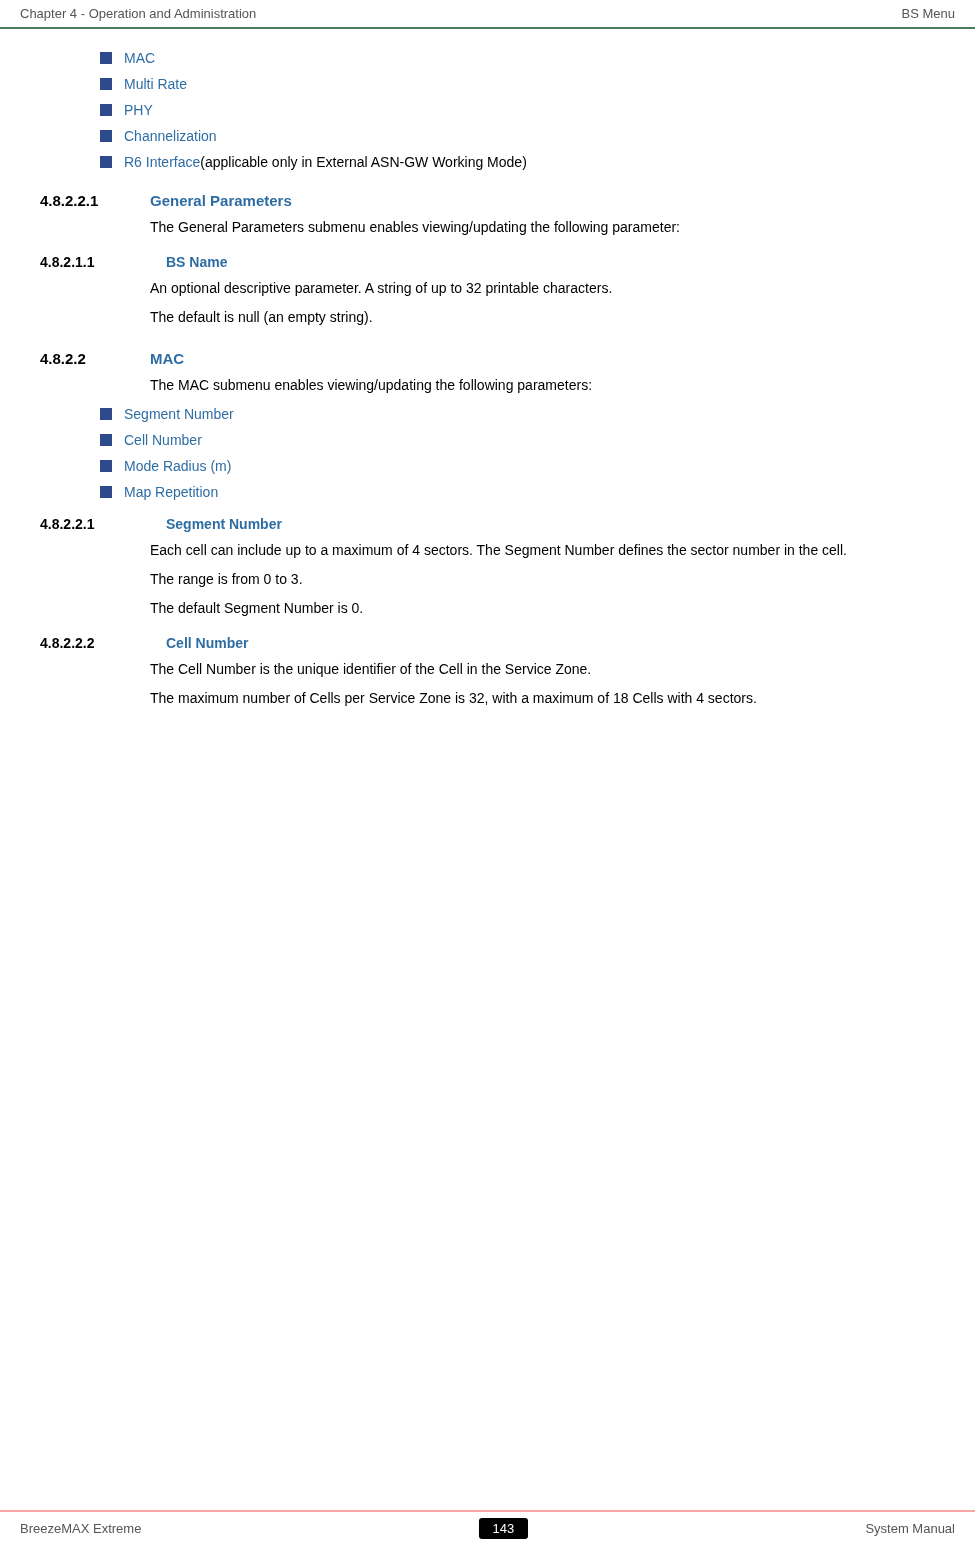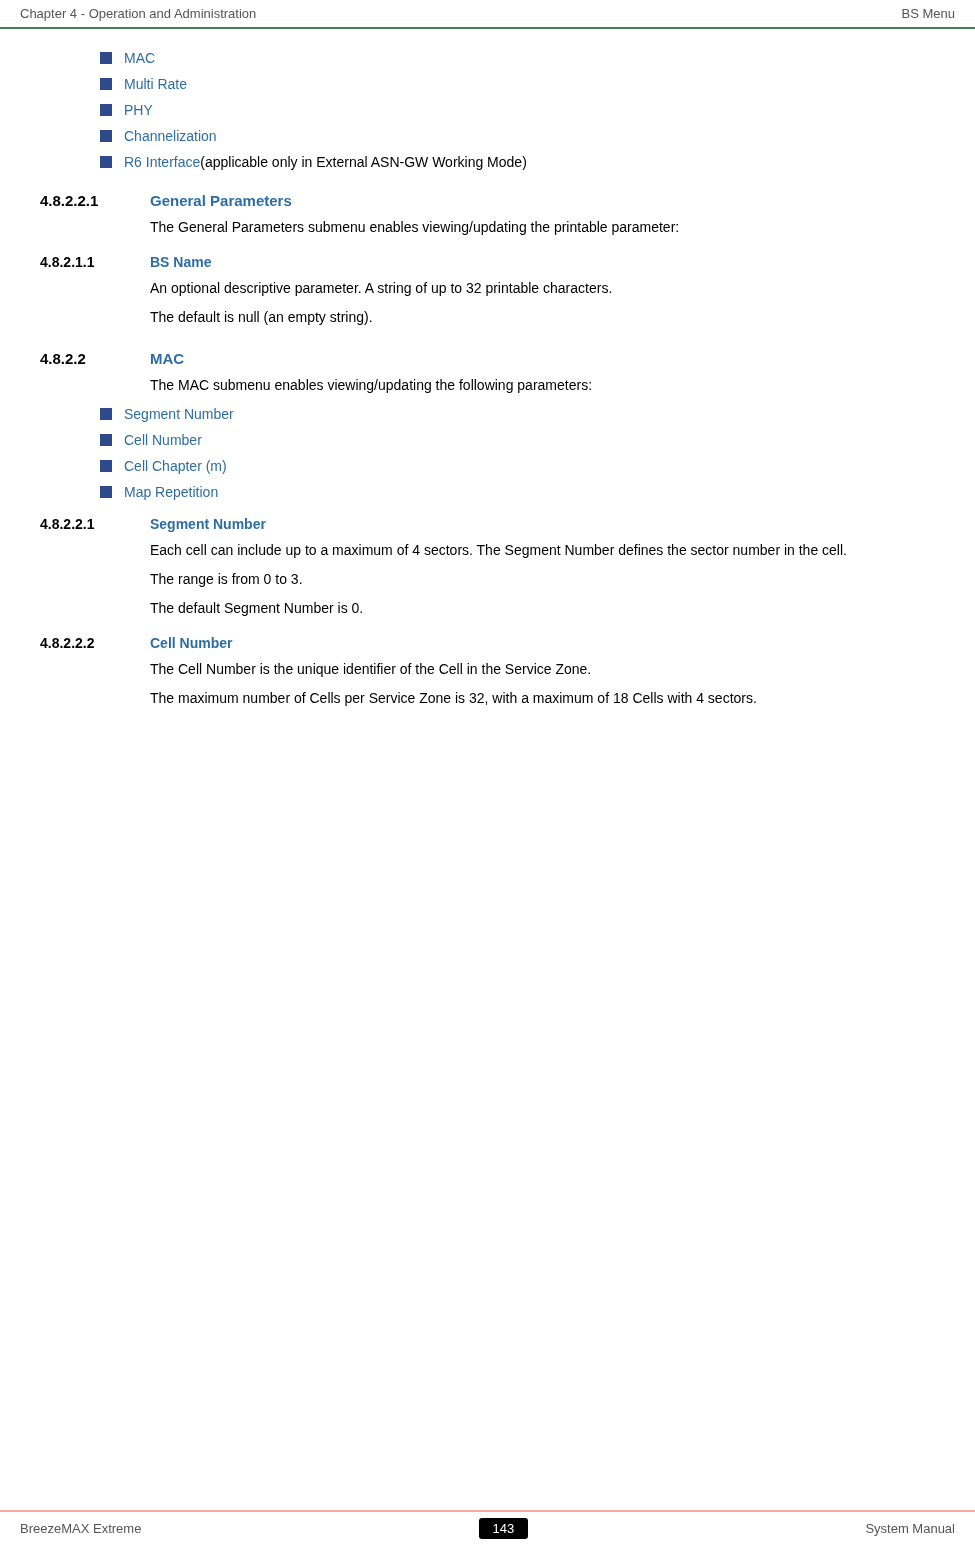--- a/index.html
+++ b/index.html
@@ -108,20 +108,21 @@
       font-weight: bold;
       color: #2e6da4;
     }
 
     
     .subsection-heading {
       display: flex;
       align-items: baseline;
       margin-top: 16px;
       margin-bottom: 4px;
+      gap: 16px;
     }
     .subsection-num {
       font-size: 14px;
       font-weight: bold;
       color: #000;
       min-width: 110px;
     }
     .subsection-title {
       font-size: 14px;
       font-weight: bold;
@@ -168,21 +169,21 @@
         <a class="bullet-link" href="#">R6 Interface</a>
         <span class="bullet-text"> (applicable only in External ASN-GW Working Mode)</span>
       </div>
     </div>
 
   <div id="sections-container">
       <div class="section-heading">
         <span class="section-num">4.8.2.2.1</span>
         <span class="section-title">General Parameters</span>
       </div>
-      <p class="para">The General Parameters submenu enables viewing/updating the printable parameter:</p>
+      <p class="para">The General Parameters submenu enables viewing/updating the following parameter:</p>
       <div class="subsection-heading">
         <span class="subsection-num">4.8.2.1.1</span>
         <span class="subsection-title">BS Name</span>
       </div>
       <p class="para">An optional descriptive parameter. A string of up to 32 printable characters.</p>
       <p class="para">The default is null (an empty string).</p>
       <div class="section-heading">
         <span class="section-num">4.8.2.2</span>
         <span class="section-title">MAC</span>
       </div>
@@ -190,21 +191,21 @@
       <div class="bullet-item">
         <span class="bullet-square"></span>
         <a class="bullet-link" href="#">Segment Number</a>
       </div>
       <div class="bullet-item">
         <span class="bullet-square"></span>
         <a class="bullet-link" href="#">Cell Number</a>
       </div>
       <div class="bullet-item">
         <span class="bullet-square"></span>
-        <a class="bullet-link" href="#">Cell Chapter (m)</a>
+        <a class="bullet-link" href="#">Mode Radius (m)</a>
       </div>
       <div class="bullet-item">
         <span class="bullet-square"></span>
         <a class="bullet-link" href="#">Map Repetition</a>
       </div>
       <div class="subsection-heading">
         <span class="subsection-num">4.8.2.2.1</span>
         <span class="subsection-title">Segment Number</span>
       </div>
       <p class="para">Each cell can include up to a maximum of 4 sectors. The Segment Number defines the sector number in the cell.</p>

